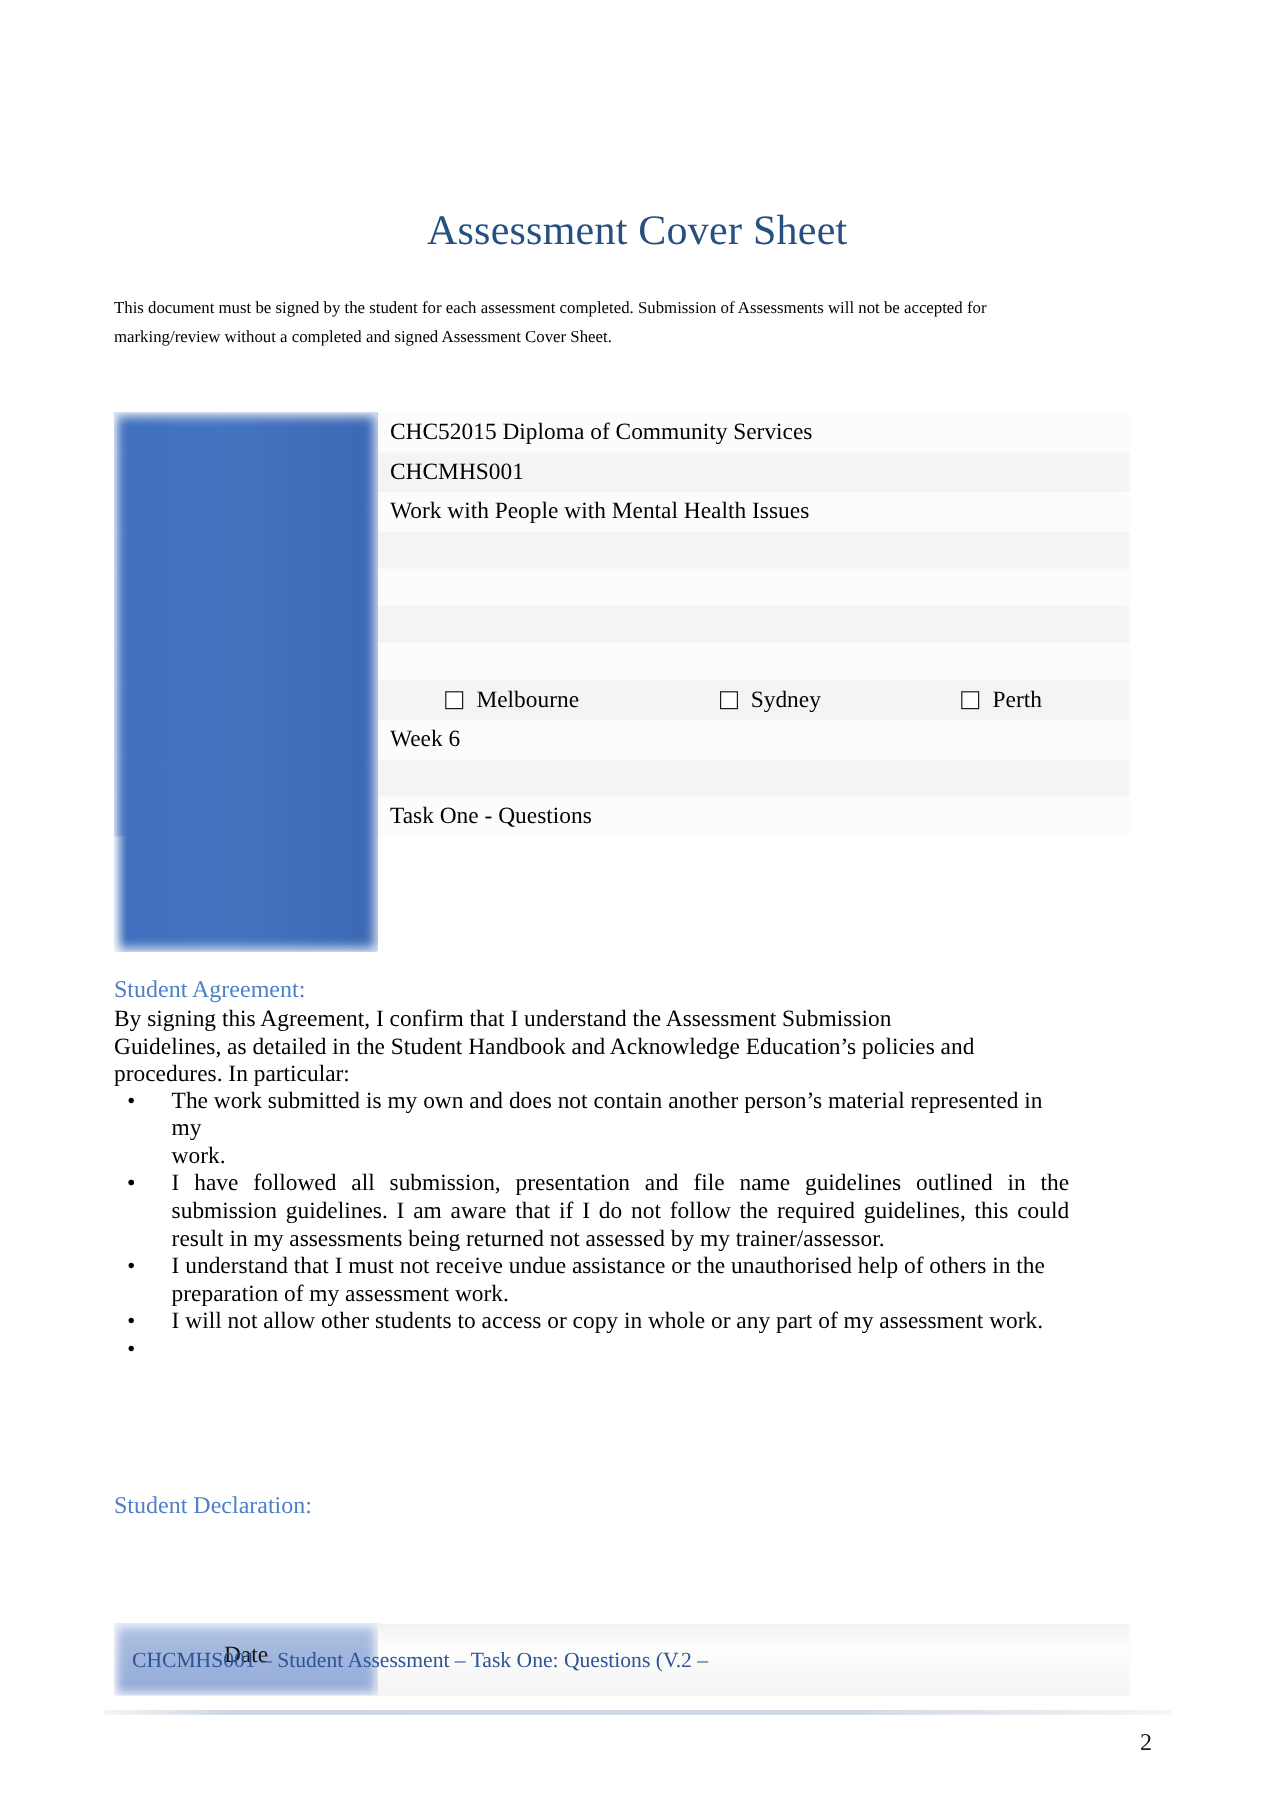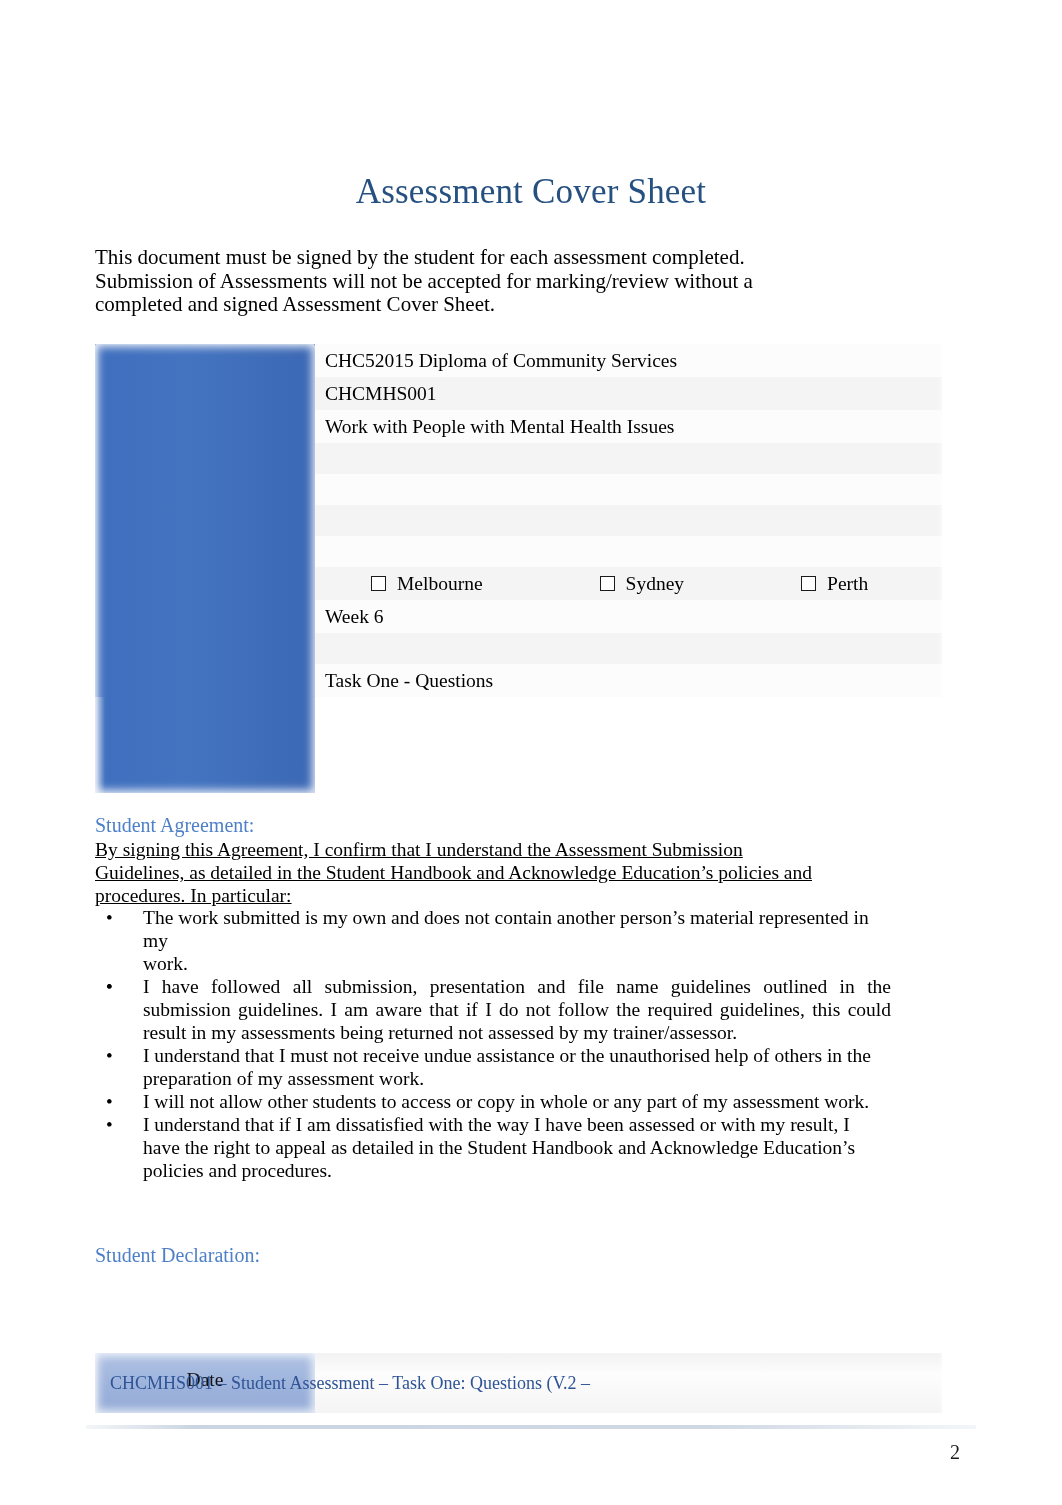--- a/index.html
+++ b/index.html
@@ -38,21 +38,21 @@
     font-weight: normal;
     letter-spacing: 0.2px;
   }
 
   
   .intro {
     position: absolute;
     left: 95px;
     top: 198px;
     width: 740px;
-    font-size: 21px;
+    font-size: 14px;
     line-height: 23.5px;
     color: #000000;
     text-align: left;
   }
 
   
   .info-table {
     position: absolute;
     left: 95px;
     top: 296px;
@@ -154,21 +154,20 @@
   }
   #student-agreement-head { left: 95px; top: 765px; }
   #student-declaration-head { left: 95px; top: 1195px; text-align: right; }
 
   
   .body-para {
     position: absolute;
     font-size: 19.5px;
     line-height: 23px;
     color: #000000;
-    text-decoration: underline;
   }
   #agreement-intro { left: 95px; top: 790px; width: 718px; }
   #declaration-body { left: 95px; top: 1220px; width: 760px; }
 
   
   .bullets {
     position: absolute;
     left: 95px;
     top: 858px;
     width: 796px;
@@ -336,21 +335,21 @@
   <div class="table-fade"></div>
 
   <div class="section-head" id="student-agreement-head" style="color: rgb(78, 128, 200);">Student Agreement:</div>
   <div class="body-para" id="agreement-intro">By signing this Agreement, I confirm that I understand the Assessment Submission Guidelines, as detailed in the Student Handbook and Acknowledge Education’s policies and procedures. In particular:</div>
   <div class="bullets" id="agreement-bullets">
       <div class="bullet-item"><span class="dot">•</span><span>The work submitted is my own and does not contain another person’s material represented in my<br>work.</span></div>
       <div class="bullet-item"><span class="dot">•</span></div>
       <div class="bullet-item justify"><span class="dot">•</span><span>I have followed all submission, presentation and file name guidelines outlined in the submission guidelines. I am aware that if I do not follow the required guidelines, this could result in my assessments being returned not assessed by my trainer/assessor.</span></div>
       <div class="bullet-item"><span class="dot">•</span><span>I understand that I must not receive undue assistance or the unauthorised help of others in the preparation of my assessment work.</span></div>
       <div class="bullet-item"><span class="dot">•</span><span>I will not allow other students to access or copy in whole or any part of my assessment work.</span></div>
-      <div class="bullet-item"><span class="dot">•</span><span>I understand that if I am dissatisfied with the way I have been assessed or with my result, I have the right to appeal as detailed in the Student Handbook and Acknowledge Education’s policies and procedures.</span></div>
+      <div class="bullet-item"><span class="dot">•</span></div>
     </div>
 
   <div class="section-head" id="student-declaration-head" style="color: rgb(78, 128, 200);">Student Declaration:</div>
 
   <div class="date-table">
     <div class="date-label">Date</div>
     <div class="date-value"></div>
   </div>
   <div class="date-fade"></div>
 

